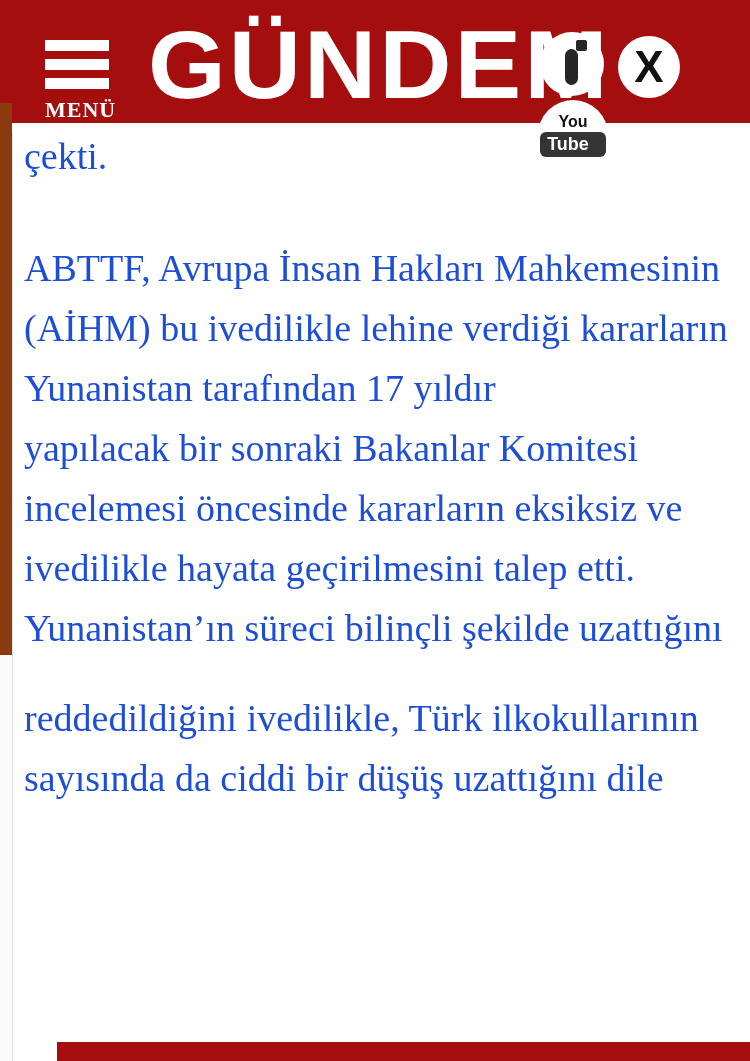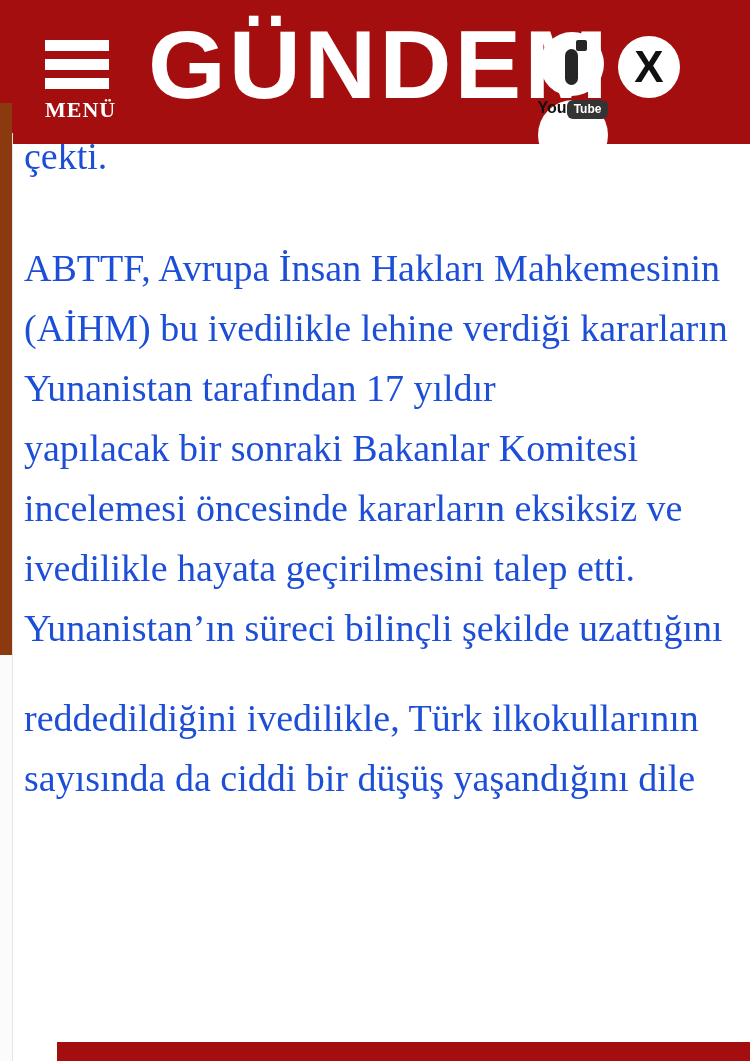--- a/index.html
+++ b/index.html
@@ -7,21 +7,21 @@
     position:relative;
     width:750px;height:1061px;
     overflow:hidden;
     background:#ffffff;
     font-family:"Liberation Serif", serif;
   }
 
   
   .header{
     position:absolute;left:0;top:0;
-    width:750px;height:144px;
+    width:750px;height:123px;
     background:#a40e0e;
     z-index:5;
   }
   .menu-block{
     position:absolute;left:45px;top:40px;
     width:80px;cursor:pointer;
   }
   .menu-bars .bar{
     width:64px;height:11px;background:#ffffff;margin-bottom:8px;
   }
@@ -59,30 +59,30 @@
     position:absolute;left:36px;top:8px;
     width:11px;height:11px;border-radius:2px;background:#262626;
   }
   .badge-x{left:618px;top:36px;width:62px;height:62px;
     display:flex;align-items:center;justify-content:center;}
   .badge-x .x-glyph{
     font-family:"Liberation Sans", sans-serif;
     font-weight:900;font-size:44px;color:#111111;line-height:1;
   }
   .badge-yt{left:538px;top:100px;width:70px;height:70px;
-    display:flex;flex-direction:row;align-items:flex-start;justify-content:center;}
+    display:flex;flex-direction:column;align-items:center;justify-content:center;}
   .badge-yt .yt-you{
     font-family:"Liberation Sans", sans-serif;
     font-weight:700;font-size:16px;color:#111111;line-height:1;
     margin-bottom:2px;
   }
   .badge-yt .yt-tube{
     font-family:"Liberation Sans", sans-serif;
-    font-weight:700;font-size:12px;color:#ffffff;line-height:1;
-    background:#343434;border-radius:6px;padding:3px 7px 4px 7px;
+    font-weight:700;font-size:18px;color:#ffffff;line-height:1;
+    background:#343434;border-radius:6px;padding:3px 17px 4px 7px;
   }
 
   
   .scroll-track{
     position:absolute;left:0;top:133px;bottom:0;width:12px;
     background:#fbfbfb;border-right:1px solid #e3e3e3;
     z-index:8;
   }
   .scroll-thumb{
     position:absolute;left:0;top:103px;
@@ -151,19 +151,19 @@
         <div class="line">ABTTF, Avrupa İnsan Hakları Mahkemesinin</div>
         <div class="line">(AİHM) bu ivedilikle lehine verdiği kararların</div>
         <div class="line">Yunanistan tarafından 17 yıldır</div>
         <div class="line">yapılacak bir sonraki Bakanlar Komitesi</div>
         <div class="line">incelemesi öncesinde kararların eksiksiz ve</div>
         <div class="line">ivedilikle hayata geçirilmesini talep etti.</div>
         <div class="line">Yunanistan’ın süreci bilinçli şekilde uzattığını</div>
       </div>
     <div class="para-2">
         <div class="line">reddedildiğini ivedilikle, Türk ilkokullarının</div>
-        <div class="line">sayısında da ciddi bir düşüş yaşandığını dile</div>
+        <div class="line">sayısında da ciddi bir düşüş uzattığını dile</div>
       </div>
   </main>
 
   <div class="bottom-bar"></div>
 
 </div>
 
 </body></html>

